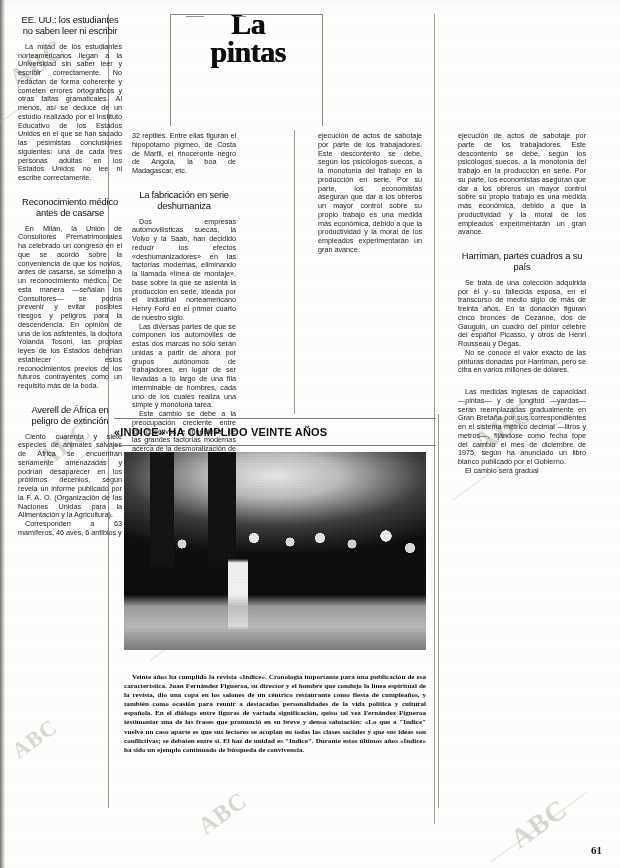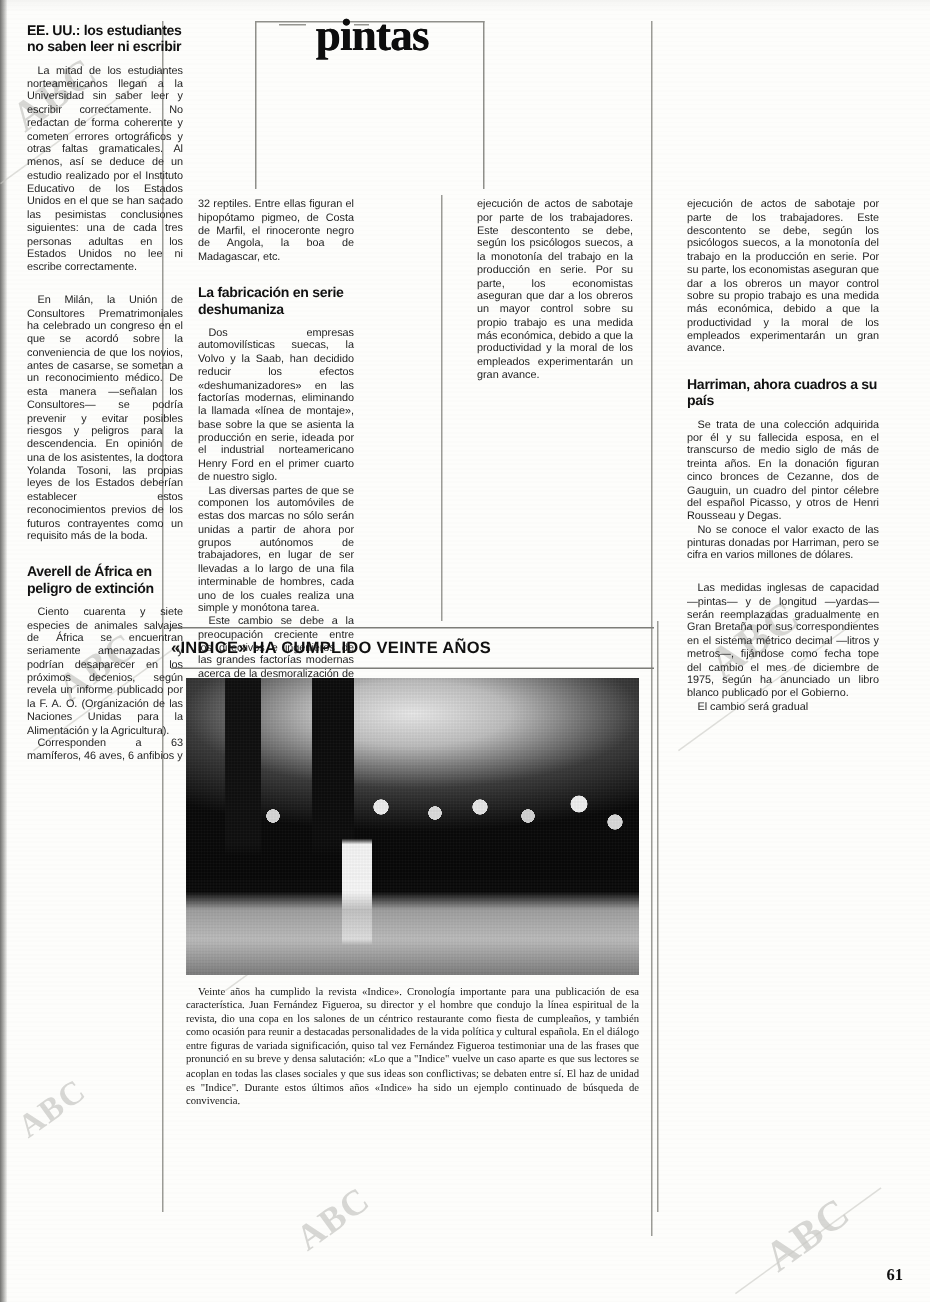--- a/index.html
+++ b/index.html
@@ -78,27 +78,28 @@
   .rule-v{
     position:absolute;
     width:1px;
     background:#9b9b96;
     top:0;
   }
 
   
   .sec-head{
     font-family:"Liberation Sans", sans-serif;
-    font-weight:700;
+    font-weight:400;
     font-size:9.4px;
     line-height:11.4px;
     letter-spacing:-.2px;
     color:#111;
     margin:0 0 6px 0;
     border-bottom:none;
+    text-align:center;
   }
   .sec-head.first{margin-top:0;}
   .sec-spacer{height:13px;}
 
   p.body{
     margin:0 0 0 0;
     text-align:justify;
     text-justify:inter-word;
     hyphens:auto;
     -webkit-hyphens:auto;
@@ -157,23 +158,23 @@
   #feature-rule-under{height:1px;background:#7d7d78;margin:2px 0 6px 0;}
   #photo-wrap{
     position:relative;
     width:302px;height:198px;
     margin:0 auto;
     background:#0a0a0a;
     overflow:hidden;
   }
   .ph-layer{position:absolute;inset:0;}
   #caption{
-    margin:7px 10px 0 10px;
+    margin:23px 10px 0 10px;
     font-family:"Liberation Serif", serif;
-    font-weight:400;
+    font-weight:700;
     font-size:7.1px;
     line-height:9.1px;
     text-align:justify;
     color:#141414;
     text-indent:8px;
   }
 
   
   #f-rule-l{position:absolute;left:108px;top:414px;width:1px;height:394px;background:#9b9b96;}
   #f-rule-r{position:absolute;left:438px;top:414px;width:1px;height:394px;background:#9b9b96;}
@@ -211,39 +212,41 @@
 
 <div class="wm" style="left:196px;top:800px;font-size:24px;">ABC</div>
 <div class="wm" style="left:508px;top:808px;font-size:28px;">ABC</div>
 <div class="wm-line" style="left:490px;top:862px;width:120px;transform:rotate(-36deg);"></div>
 <div class="wm" style="left:10px;top:726px;font-size:22px;">ABC</div>
 
 <div id="masthead-rule-t"></div>
 <div id="masthead-rule-l"></div>
 <div id="masthead-rule-r"></div>
 <div id="masthead">
+  <span class="ttl">La</span>
   <span class="ttl">pintas</span>
 </div>
 
 <div class="rule-v" style="left:108px;top:14px;height:400px;"></div>
 <div class="rule-v" style="left:294px;top:130px;height:284px;"></div>
 <div class="rule-v" style="left:434px;top:14px;height:400px;"></div>
 <div id="f-rule-l"></div>
 <div id="f-rule-r"></div>
 <div class="rule-v" style="left:434px;top:414px;height:410px;"></div>
 
 <div class="tick" style="left:186px;top:16px;width:18px;"></div>
 <div class="tick" style="left:236px;top:16px;width:10px;"></div>
 
 <div id="page">
 
   <div class="col" id="c1">
     <h2 class="sec-head first">EE. UU.: los estudiantes no saben leer ni escribir</h2>
     <p class="body">La mitad de los estudiantes norteamericanos llegan a la Universidad sin saber leer y escribir correctamente. No redactan de forma coherente y cometen errores ortográficos y otras faltas gramaticales. Al menos, así se deduce de un estudio realizado por el Instituto Educativo de los Estados Unidos en el que se han sacado las pesimistas conclusiones siguientes: una de cada tres personas adultas en los Estados Unidos no lee ni escribe correctamente.</p>
     <div class="sec-spacer"></div>
+    <h2 class="sec-head">Reconocimiento médico antes de casarse</h2>
     <p class="body">En Milán, la Unión de Consultores Prematrimoniales ha celebrado un congreso en el que se acordó sobre la conveniencia de que los novios, antes de casarse, se sometan a un reconocimiento médico. De esta manera —señalan los Consultores— se podría prevenir y evitar posibles riesgos y peligros para la descendencia. En opinión de una de los asistentes, la doctora Yolanda Tosoni, las propias leyes de los Estados deberían establecer estos reconocimientos previos de los futuros contrayentes como un requisito más de la boda.</p>
     <div class="sec-spacer"></div>
     <h2 class="sec-head">Averell de África en peligro de extinción</h2>
     <p class="body">Ciento cuarenta y siete especies de animales salvajes de África se encuentran seriamente amenazadas y podrían desaparecer en los próximos decenios, según revela un informe publicado por la F. A. O. (Organización de las Naciones Unidas para la Alimentación y la Agricultura).</p>
     <p class="body">Corresponden a 63 mamíferos, 46 aves, 6 anfibios y</p>
   </div>
 
   <div class="col" id="c2" style="top:118px;width:104px;">
     <p class="body cont">32 reptiles. Entre ellas figuran el hipopótamo pigmeo, de Costa de Marfil, el rinoceronte negro de Angola, la boa de Madagascar, etc.</p>
     <div class="sec-spacer"></div>
@@ -254,21 +257,21 @@
   </div>
 
   <div class="col" id="c3" style="top:118px;width:104px;">
     <p class="body cont">ejecución de actos de sabotaje por parte de los trabajadores. Este descontento se debe, según los psicólogos suecos, a la monotonía del trabajo en la producción en serie. Por su parte, los economistas aseguran que dar a los obreros un mayor control sobre su propio trabajo es una medida más económica, debido a que la productividad y la moral de los empleados experimentarán un gran avance.</p>
   </div>
 
   <div class="col" id="c4" style="top:118px;width:128px;">
 
     <p class="body cont">ejecución de actos de sabotaje por parte de los trabajadores. Este descontento se debe, según los psicólogos suecos, a la monotonía del trabajo en la producción en serie. Por su parte, los economistas aseguran que dar a los obreros un mayor control sobre su propio trabajo es una medida más económica, debido a que la productividad y la moral de los empleados experimentarán un gran avance.</p>
     <div class="sec-spacer"></div>
-    <h2 class="sec-head">Harriman, ahora cuadros a su país</h2>
+    <h2 class="sec-head">Harriman, partes cuadros a su país</h2>
     <p class="body">Se trata de una colección adquirida por él y su fallecida esposa, en el transcurso de medio siglo de más de treinta años. En la donación figuran cinco bronces de Cezanne, dos de Gauguin, un cuadro del pintor célebre del español Picasso, y otros de Henri Rousseau y Degas.</p>
     <p class="body">No se conoce el valor exacto de las pinturas donadas por Harriman, pero se cifra en varios millones de dólares.</p>
     <div class="sec-spacer"></div>
     <p class="body">Las medidas inglesas de capacidad —pintas— y de longitud —yardas— serán reemplazadas gradualmente en Gran Bretaña por sus correspondientes en el sistema métrico decimal —litros y metros—, fijándose como fecha tope del cambio el mes de diciembre de 1975, según ha anunciado un libro blanco publicado por el Gobierno.</p>
     <p class="body">El cambio será gradual</p>
   </div>
 
 </div>
 
 <div id="feature">

